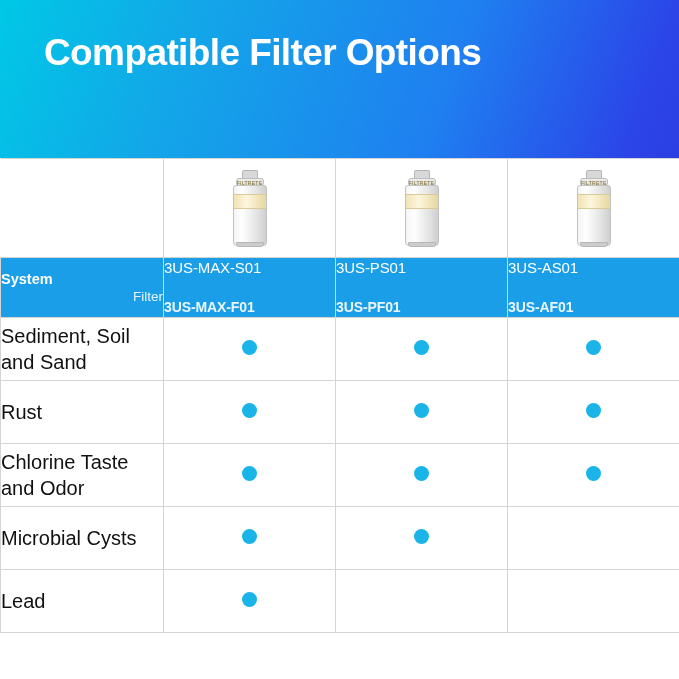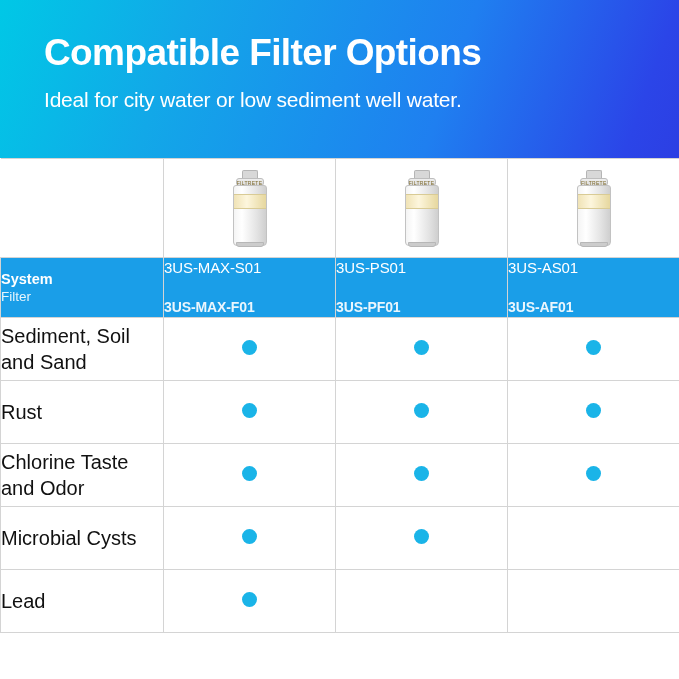--- a/index.html
+++ b/index.html
@@ -109,21 +109,21 @@
     background:#1a9ee8;
     color:#ffffff;
     border-color:#1a9ee8;
     height:51px;
   }
   .hdr-left{
     padding:6px 0 6px 22px;
     line-height:1.28;
   }
   .hdr-left .l1{font-size:14.5px;font-weight:bold;}
-  .hdr-left .l2{font-size:13.5px;font-weight:normal;color:#e6f5fd;}
+  .hdr-left .l2{font-size:13.5px;font-weight:normal;color:#e6f5fd;text-align:right;}
   .hdr-prod{
     padding:6px 0 6px 22px;
     line-height:1.28;
   }
   .hdr-prod .l1{font-size:15px;font-weight:normal;letter-spacing:-0.1px;}
   .hdr-prod .l2{font-size:14px;font-weight:bold;color:#eaf6fd;letter-spacing:-0.1px;margin-top:22px;}
   
   .featrow td{height:62px;}
   .feat-name{
     padding:0 10px 0 22px;
@@ -143,21 +143,20 @@
     position:absolute;left:0;bottom:0;width:679px;height:36px;
   }
 </style>
 </head>
 <body>
 
 <div class="page">
 
   <div class="header">
     <h1 class="title">Compatible Filter Options</h1>
-    <p class="subtitle">Ideal for city water or low sediment well water.</p>
   </div>
 
   <div class="card">
     <table class="matrix">
       <colgroup>
         <col class="col-label">
           <col class="col-prod">
           <col class="col-prod">
           <col class="col-prod">
       </colgroup>

